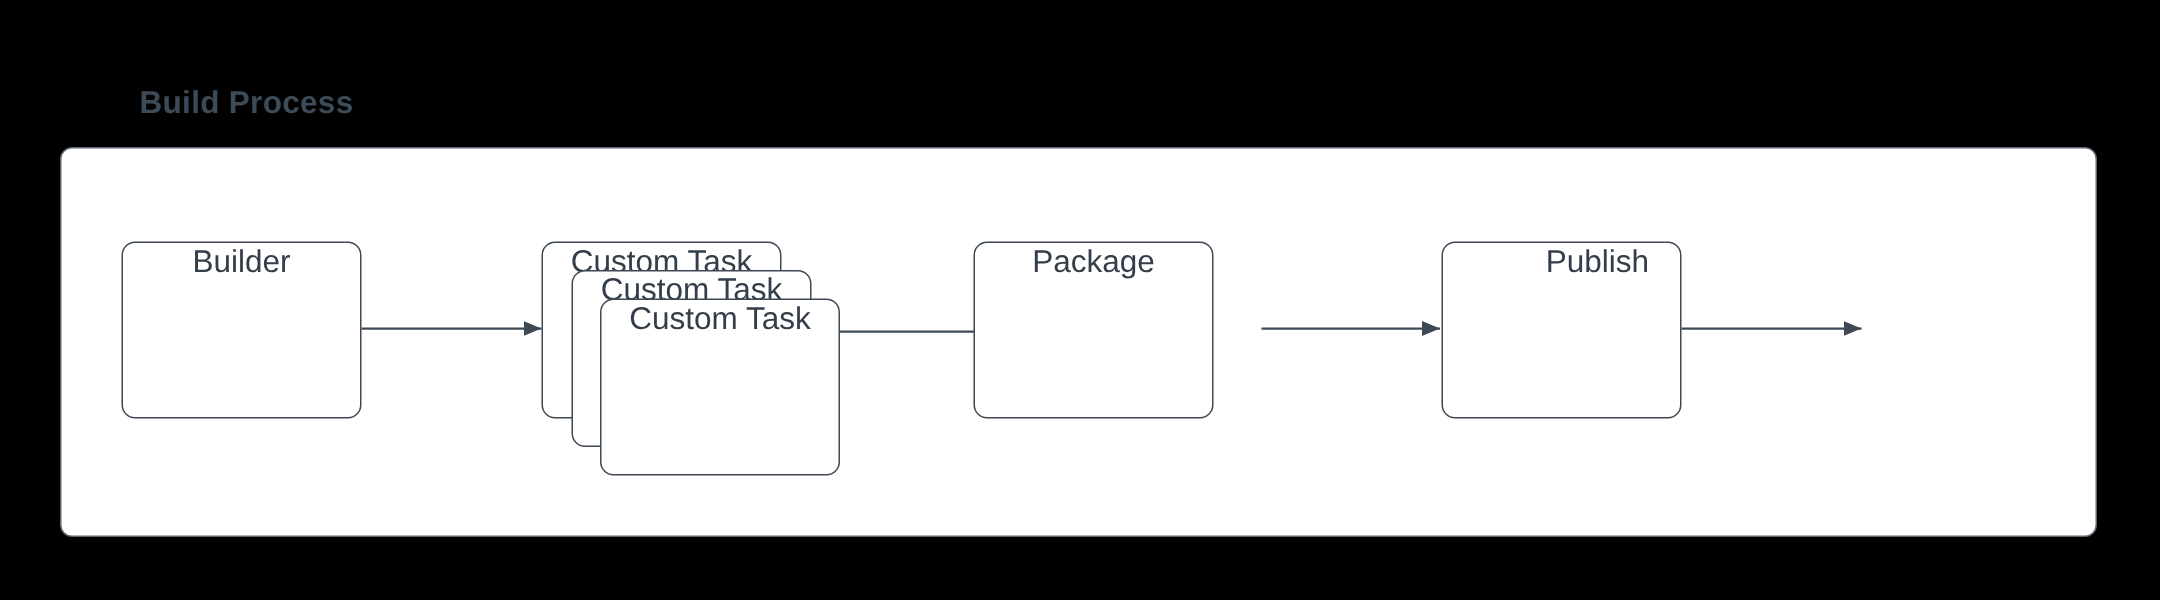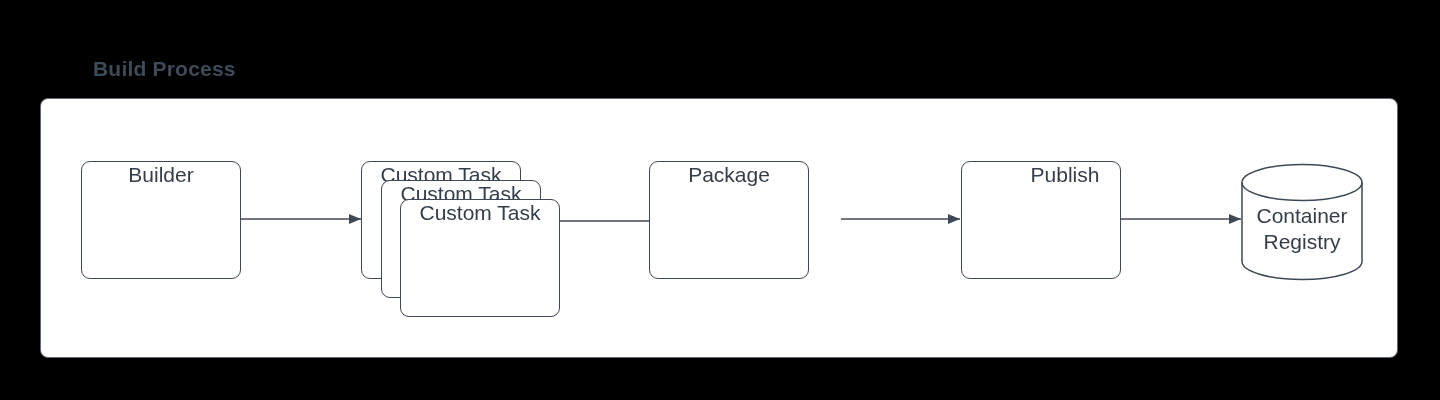--- a/index.html
+++ b/index.html
@@ -89,22 +89,15 @@
     </div>
 
     <div class="node node-package">
       <span class="label">Package</span>
     </div>
 
     <div class="node node-publish">
       <span class="label">Publish</span>
     </div>
 
-    <div class="node-cylinder">
-      <svg class="cylinder-svg" width="122" height="118" viewBox="0 0 122 118">
-        <path d="M 1 19.5 A 60 18 0 0 1 121 19.5 L 121 98.5 A 60 18 0 0 1 1 98.5 Z" fill="#ffffff" stroke="#3f4956" stroke-width="1.5"></path>
-        <path d="M 1 19.5 A 60 18 0 0 0 121 19.5" fill="none" stroke="#3f4956" stroke-width="1.5"></path>
-      </svg>
-      <div class="cylinder-label">Container Registry</div>
-    </div>
 
   </div>
 </div>
 
 </body></html>

